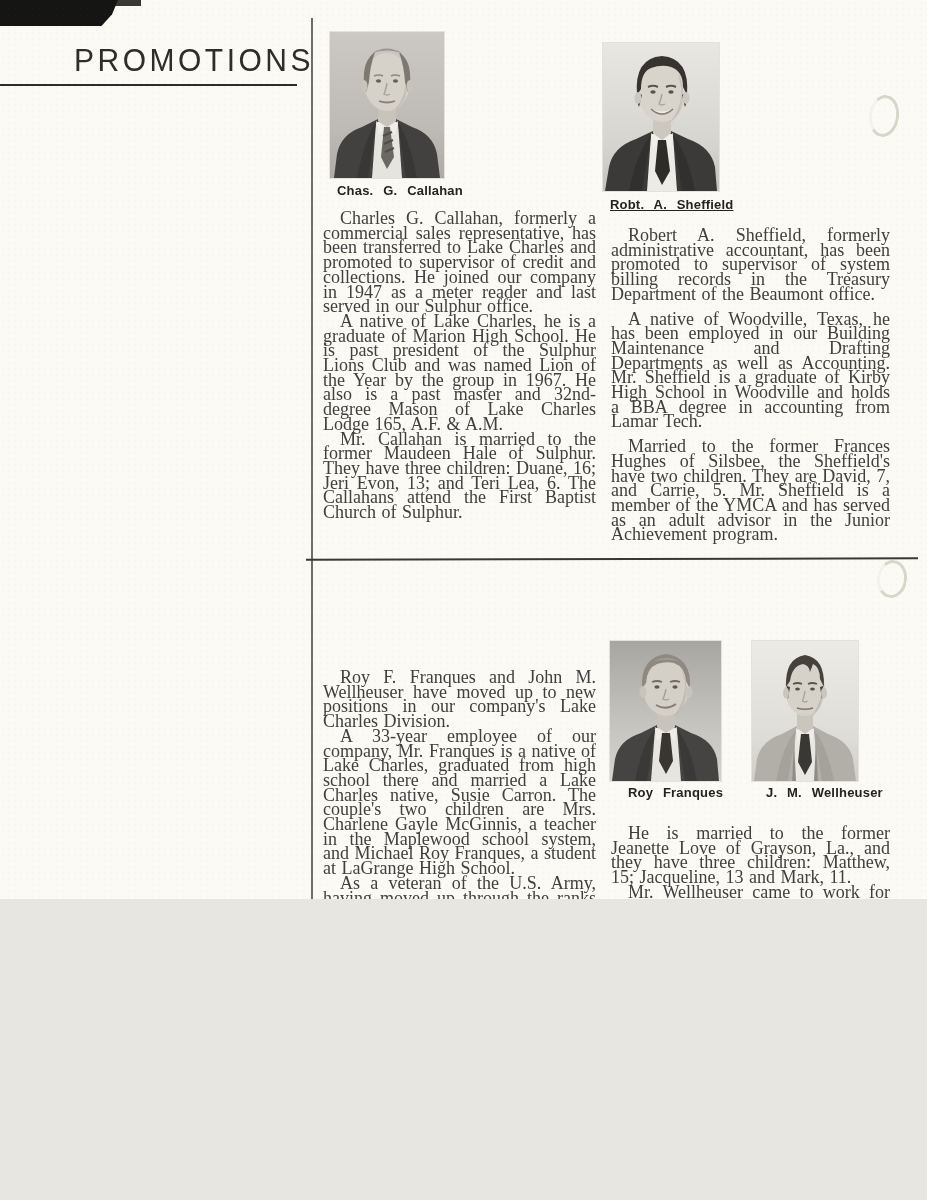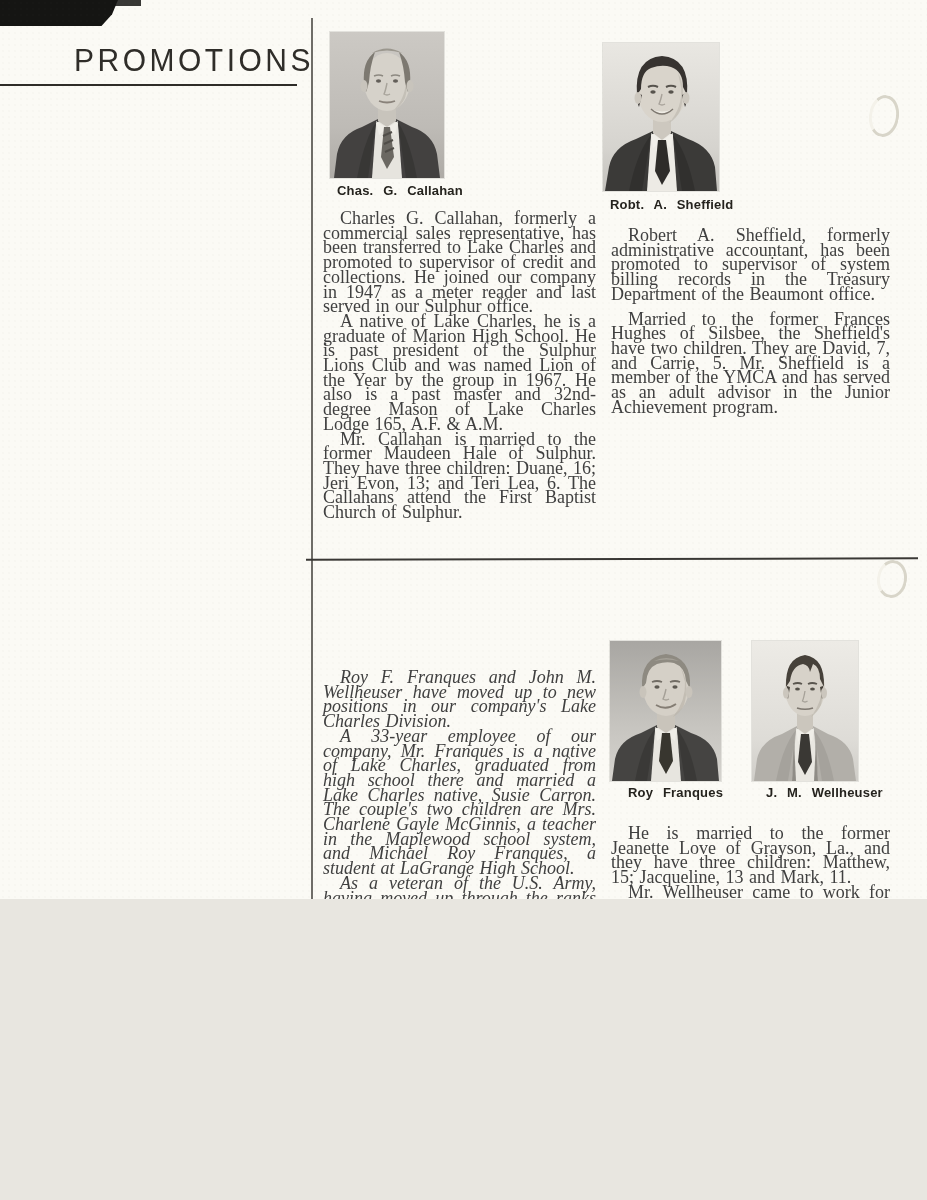--- a/index.html
+++ b/index.html
@@ -45,35 +45,35 @@
   .photo { position:absolute; box-shadow:0 0 0 1px rgba(60,58,52,.12); }
 
   
   .caption {
     position:absolute;
     font-family:"Liberation Sans", sans-serif; font-weight:bold;
     font-size:13px; color:#25231e; word-spacing:6px; letter-spacing:.2px;
     white-space:nowrap;
   }
   .cap-callahan   { left:337px; top:183px; }
-  .cap-sheffield  { left:610px; top:197px; }
+  .cap-sheffield  { left:610px; top:197px;text-decoration:underline; }
   .cap-franques   { left:628px; top:785px;text-align:right; }
   .cap-wellheuser { left:766px; top:785px; }
 
   
   .col {
     position:absolute; text-align:justify;
     font-size:18px; line-height:14.7px; color:#404040;
     word-spacing:1px;
   }
   .col p { margin:0; text-indent:17px; }
   .col-gapped p + p { margin-top:10px; }
   .col-callahan { left:323px; top:211px; width:273px; }
   .col-sheffield { left:611px; top:228px; width:279px; }
-  .col-lower-left { left:323px; top:670px; width:273px;font-style:italic; }
+  .col-lower-left { left:323px; top:670px; width:273px; }
   .col-lower-right { left:611px; top:826px; width:279px; }
 
   
   .page-footer {
     left:62px; top:1148px;
     font-family:"DejaVu Serif", serif; font-style:italic; font-weight:bold;
     font-size:22px; color:#33312c; word-spacing:5px; letter-spacing:.3px;
   }
 
   
@@ -171,20 +171,21 @@
   <div class="abs hole hole-3"></div>
 
   <div class="col col-callahan">
     <p>Charles G. Callahan, formerly a commercial sales representative, has been transferred to Lake Charles and promoted to supervisor of credit and collections. He joined our company in 1947 as a meter reader and last served in our Sulphur office.</p>
     <p>A native of Lake Charles, he is a graduate of Marion High School. He is past president of the Sulphur Lions Club and was named Lion of the Year by the group in 1967. He also is a past master and 32nd-degree Mason of Lake Charles Lodge 165, A.F. &amp; A.M.</p>
     <p>Mr. Callahan is married to the former Maudeen Hale of Sulphur. They have three children: Duane, 16; Jeri Evon, 13; and Teri Lea, 6. The Callahans attend the First Baptist Church of Sulphur.</p>
   </div>
 
   <div class="col col-gapped col-sheffield">
     <p>Robert A. Sheffield, formerly administrative accountant, has been promoted to supervisor of system billing records in the Treasury Department of the Beaumont office.</p>
+    <p>A native of Woodville, Texas, he has been employed in our Building Maintenance and Drafting Departments as well as Accounting. Mr. Sheffield is a graduate of Kirby High School in Woodville and holds a BBA degree in accounting from Lamar Tech.</p>
     <p>Married to the former Frances Hughes of Silsbee, the Sheffield's have two children. They are David, 7, and Carrie, 5. Mr. Sheffield is a member of the YMCA and has served as an adult advisor in the Junior Achievement program.</p>
   </div>
 
   <div class="abs divider"></div>
 
   <svg class="photo" style="left:610px;top:641px;width:111px;height:140px" viewBox="0 0 111 140" preserveAspectRatio="none">
     <defs>
       <linearGradient id="bgC" x1="0" y1="0" x2="0" y2="1">
         <stop offset="0" stop-color="#a8a6a2"></stop>
           <stop offset=".6" stop-color="#c6c4bf"></stop>

